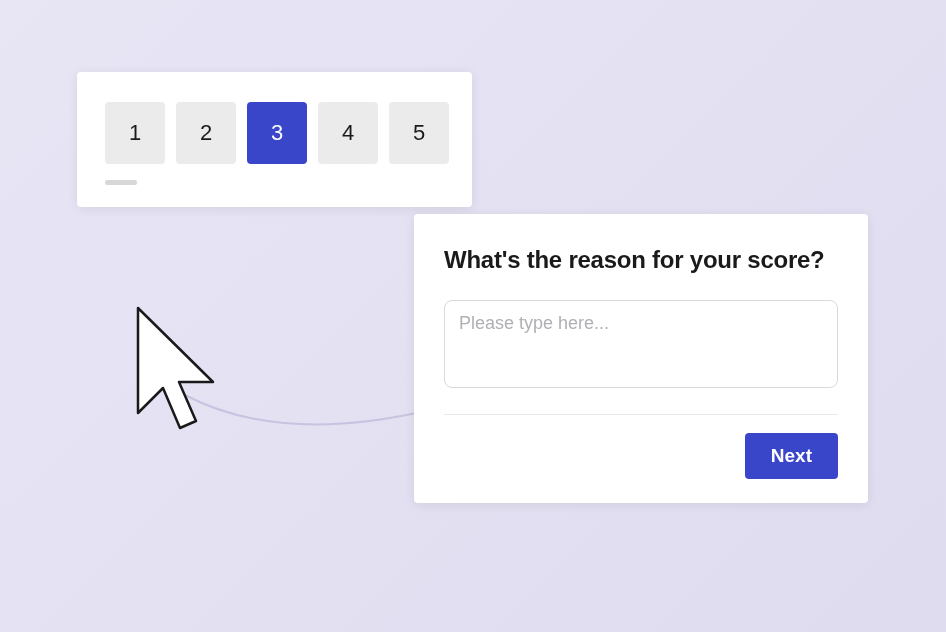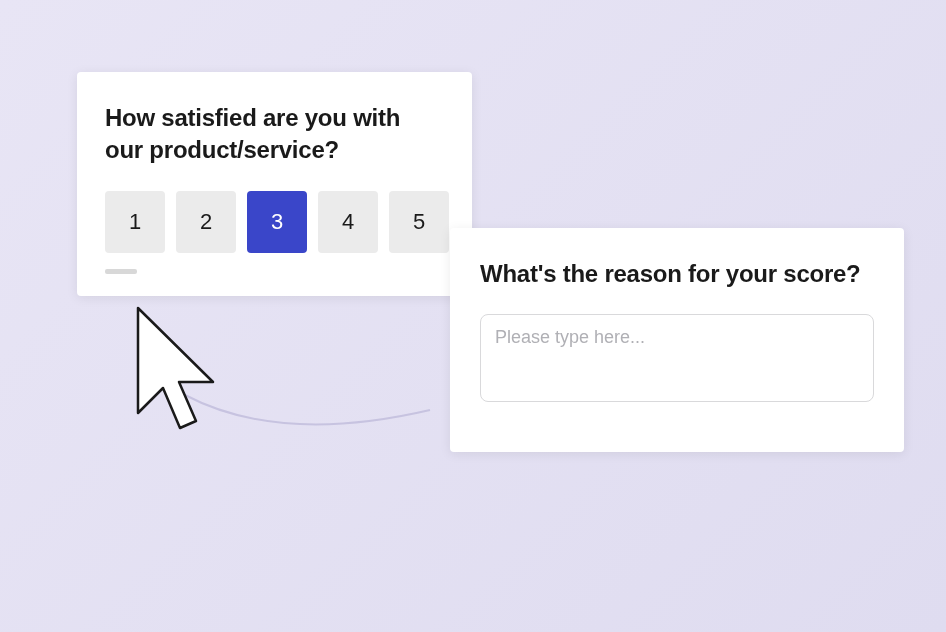--- a/index.html
+++ b/index.html
@@ -22,24 +22,23 @@
       position: absolute;
     }
     .card-rating {
       left: 77px;
       top: 72px;
       width: 395px;
       padding: 30px 28px 22px 28px;
     }
     .card-reason {
       left: 414px;
-      top: 228px;
+      top: 214px;
       width: 454px;
       padding: 30px 30px 24px 30px;
-      margin-left: 36px;
     }
     .question {
       font-size: 24px;
       font-weight: 600;
       color: #1a1a1a;
       line-height: 1.35;
       margin-bottom: 24px;
       letter-spacing: -0.01em;
     }
     .rating-row {
@@ -118,31 +117,33 @@
     }
   </style>
 </head>
 <body>
 
 <svg class="connector" width="260" height="80" viewBox="0 0 260 80">
   <path d="M 5 25 Q 100 75 250 40" stroke="#c7c3e0" stroke-width="2" fill="none"></path>
 </svg>
 
 <div class="card card-rating">
-  <div class="question">How satisfied are you with our product/service?</div>
   <div class="rating-row">
     <button class="rating-btn">1</button>
     <button class="rating-btn">2</button>
     <button class="rating-btn selected">3</button>
     <button class="rating-btn">4</button>
     <button class="rating-btn">5</button>
   </div>
   <div class="progress-bar"></div>
 </div>
 
 <div class="card card-reason">
   <div class="question">What's the reason for your score?</div>
   <textarea class="reason-input" placeholder="Please type here..." style=""></textarea>
+  <div class="card-footer">
+    <button class="next-btn">Next</button>
+  </div>
 </div>
 
 <svg class="cursor-arrow" width="110" height="150" viewBox="0 0 110 150">
   <path d="M 20 5 L 20 110 L 45 85 L 62 125 L 78 118 L 61 79 L 95 79 Z" fill="#ffffff" stroke="#1a1a1a" stroke-width="2.5" stroke-linejoin="round"></path>
 </svg>
 
 </body></html>

